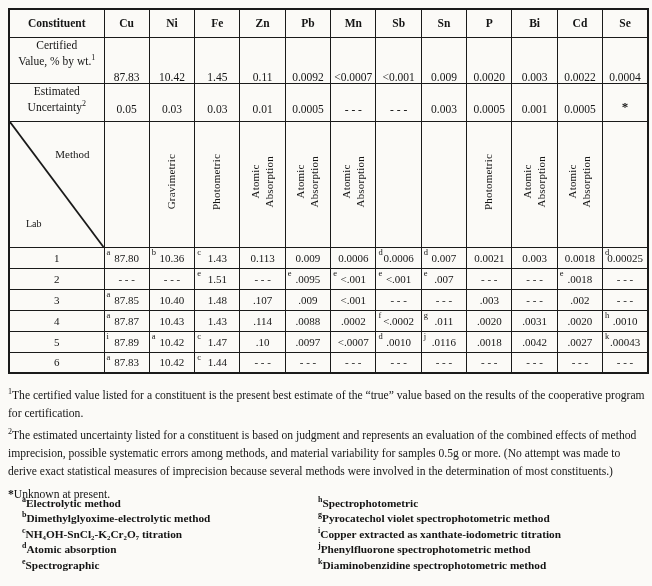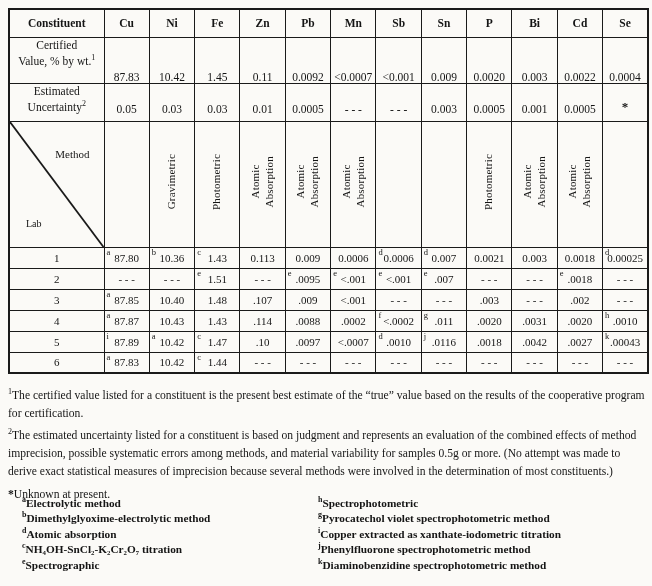--- a/index.html
+++ b/index.html
@@ -293,22 +293,22 @@
   <div class="fnblock">
     <p><sup>1</sup><span>The certified value listed for a constituent is the present best estimate of the “true” value based on the results of the cooperative program for certification.</span></p>
     <p><sup>2</sup><span>The estimated uncertainty listed for a constituent is based on judgment and represents an evaluation of the combined effects of method imprecision, possible systematic errors among methods, and material variability for samples 0.5g or more. (No attempt was made to derive exact statistical measures of imprecision because several methods were involved in the determination of most constituents.)</span></p>
     <p class="star-line"><span class="star-mark">*</span><span>Unknown at present.</span></p>
   </div>
 
   <div class="keyblock">
     <div class="keycol left">
       <div class="keyline"><sup>a</sup><span>Electrolytic method</span></div>
       <div class="keyline"><sup>b</sup><span>Dimethylglyoxime-electrolytic method</span></div>
+      <div class="keyline"><sup>c</sup><span>NH₄OH-SnCl₂-K₂Cr₂O₇ titration</span></div>
       <div class="keyline"><sup>d</sup><span>Atomic absorption</span></div>
-      <div class="keyline"><sup>c</sup><span>NH₄OH-SnCl₂-K₂Cr₂O₇ titration</span></div>
       <div class="keyline"><sup>e</sup><span>Spectrographic</span></div>
     </div>
     <div class="keycol right">
       <div class="keyline"><sup>h</sup><span>Spectrophotometric</span></div>
       <div class="keyline"><sup>g</sup><span>Pyrocatechol violet spectrophotometric method</span></div>
       <div class="keyline"><sup>i</sup><span>Copper extracted as xanthate-iodometric titration</span></div>
       <div class="keyline"><sup>j</sup><span>Phenylfluorone spectrophotometric method</span></div>
       <div class="keyline"><sup>k</sup><span>Diaminobenzidine spectrophotometric method</span></div>
     </div>
   </div>

